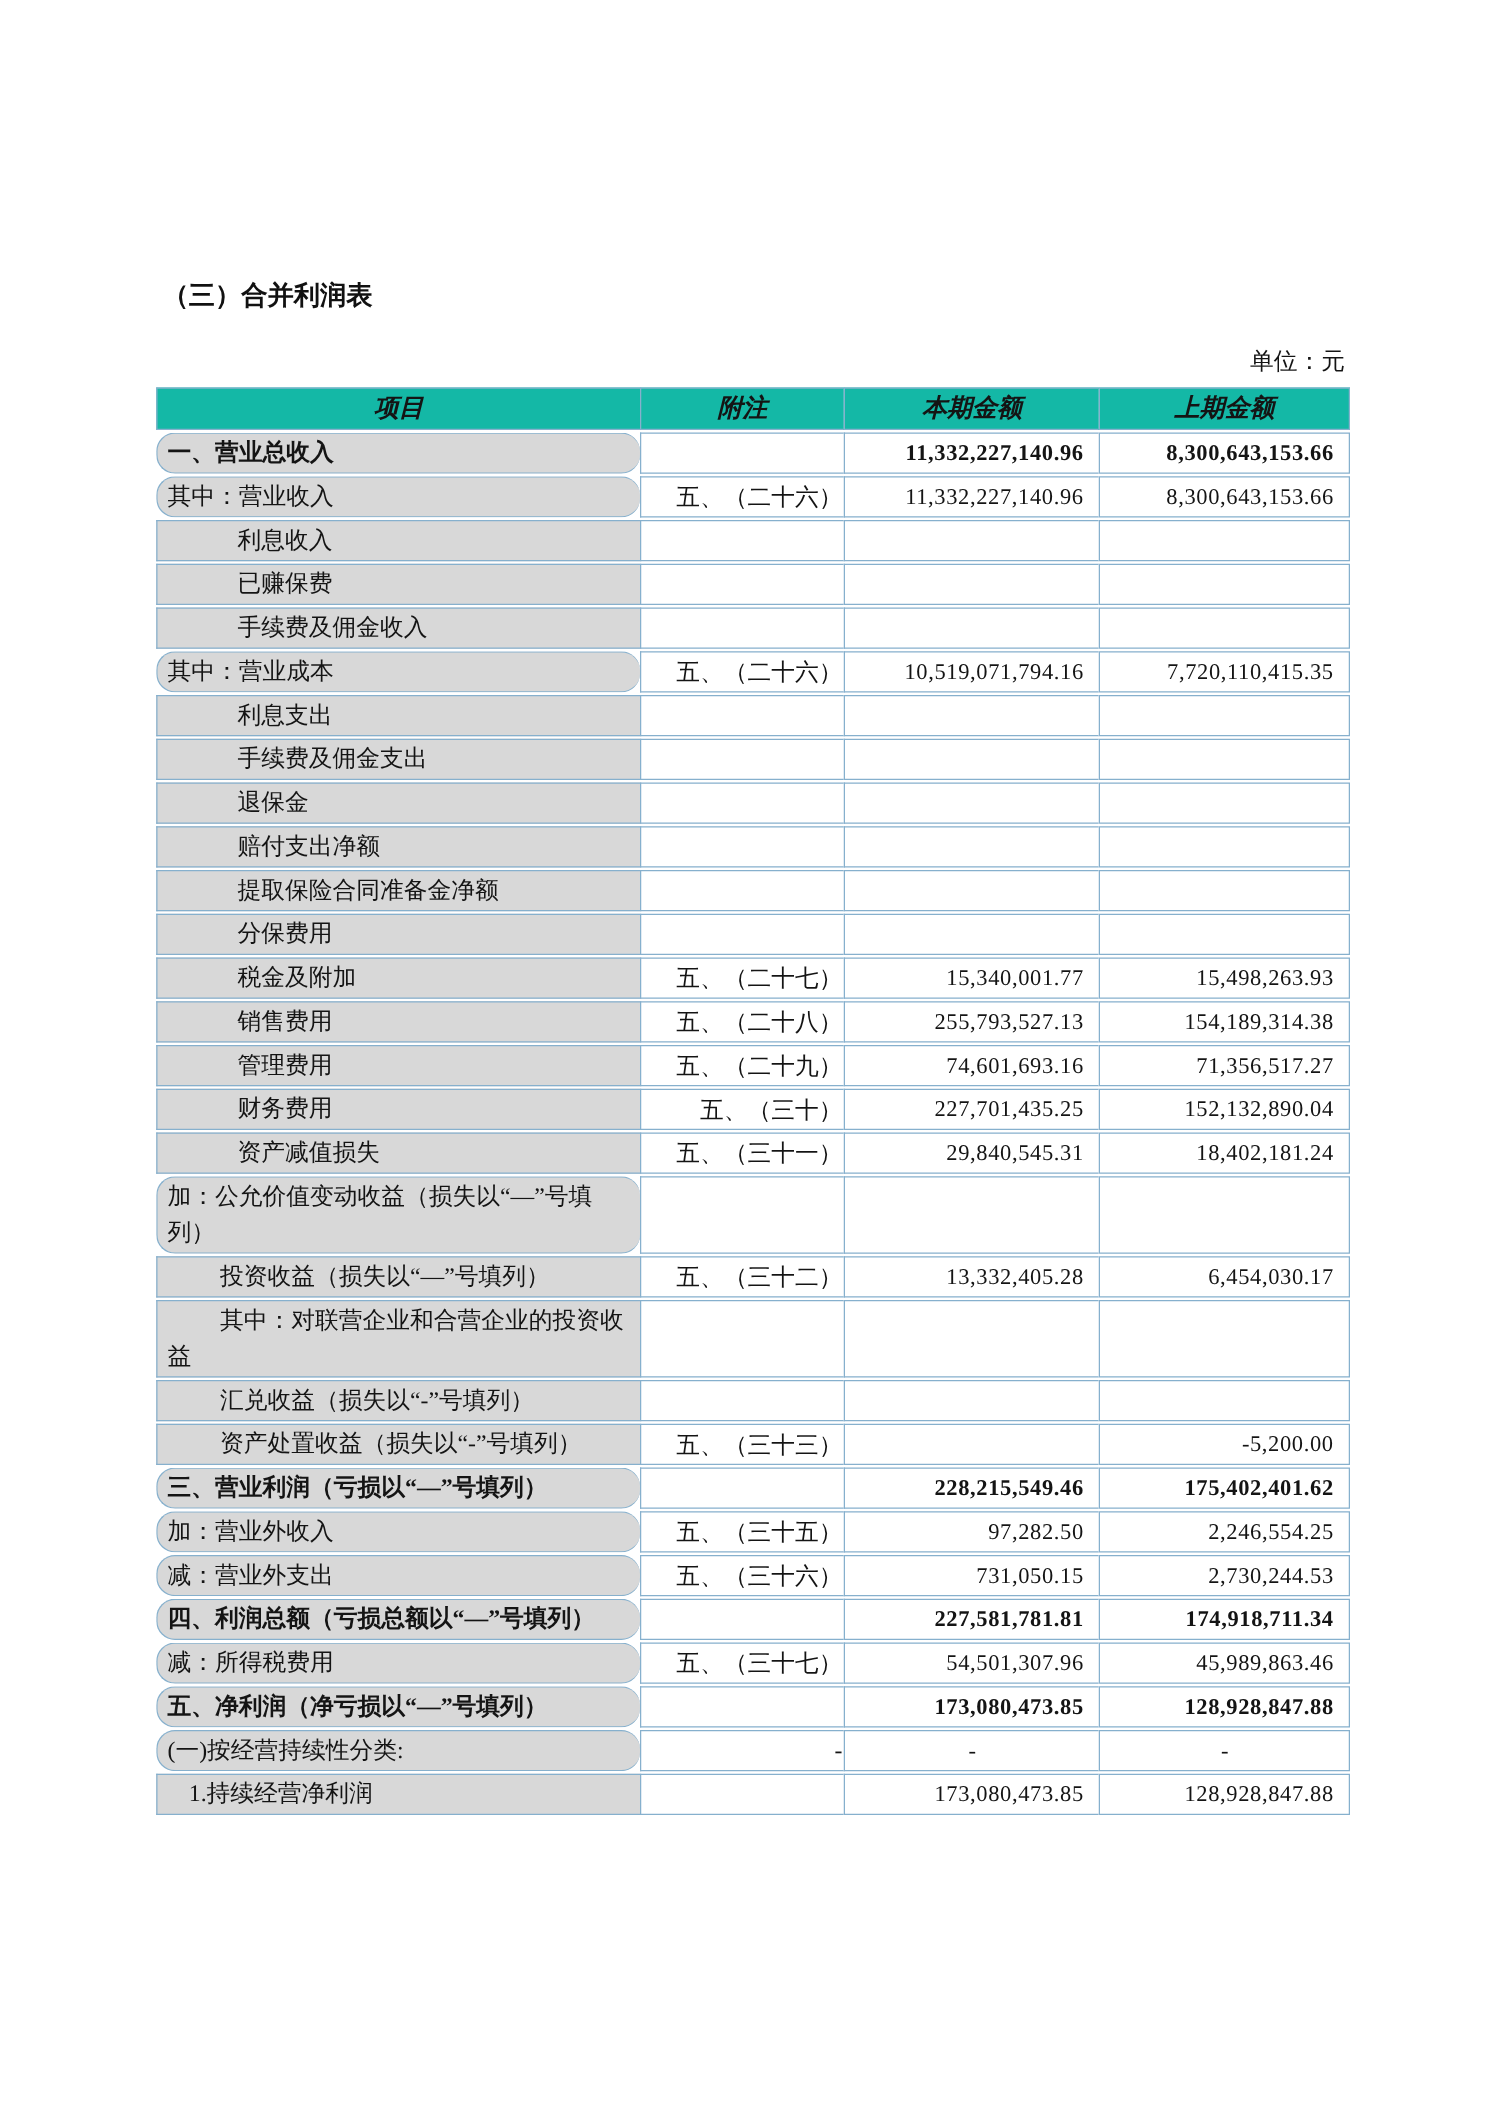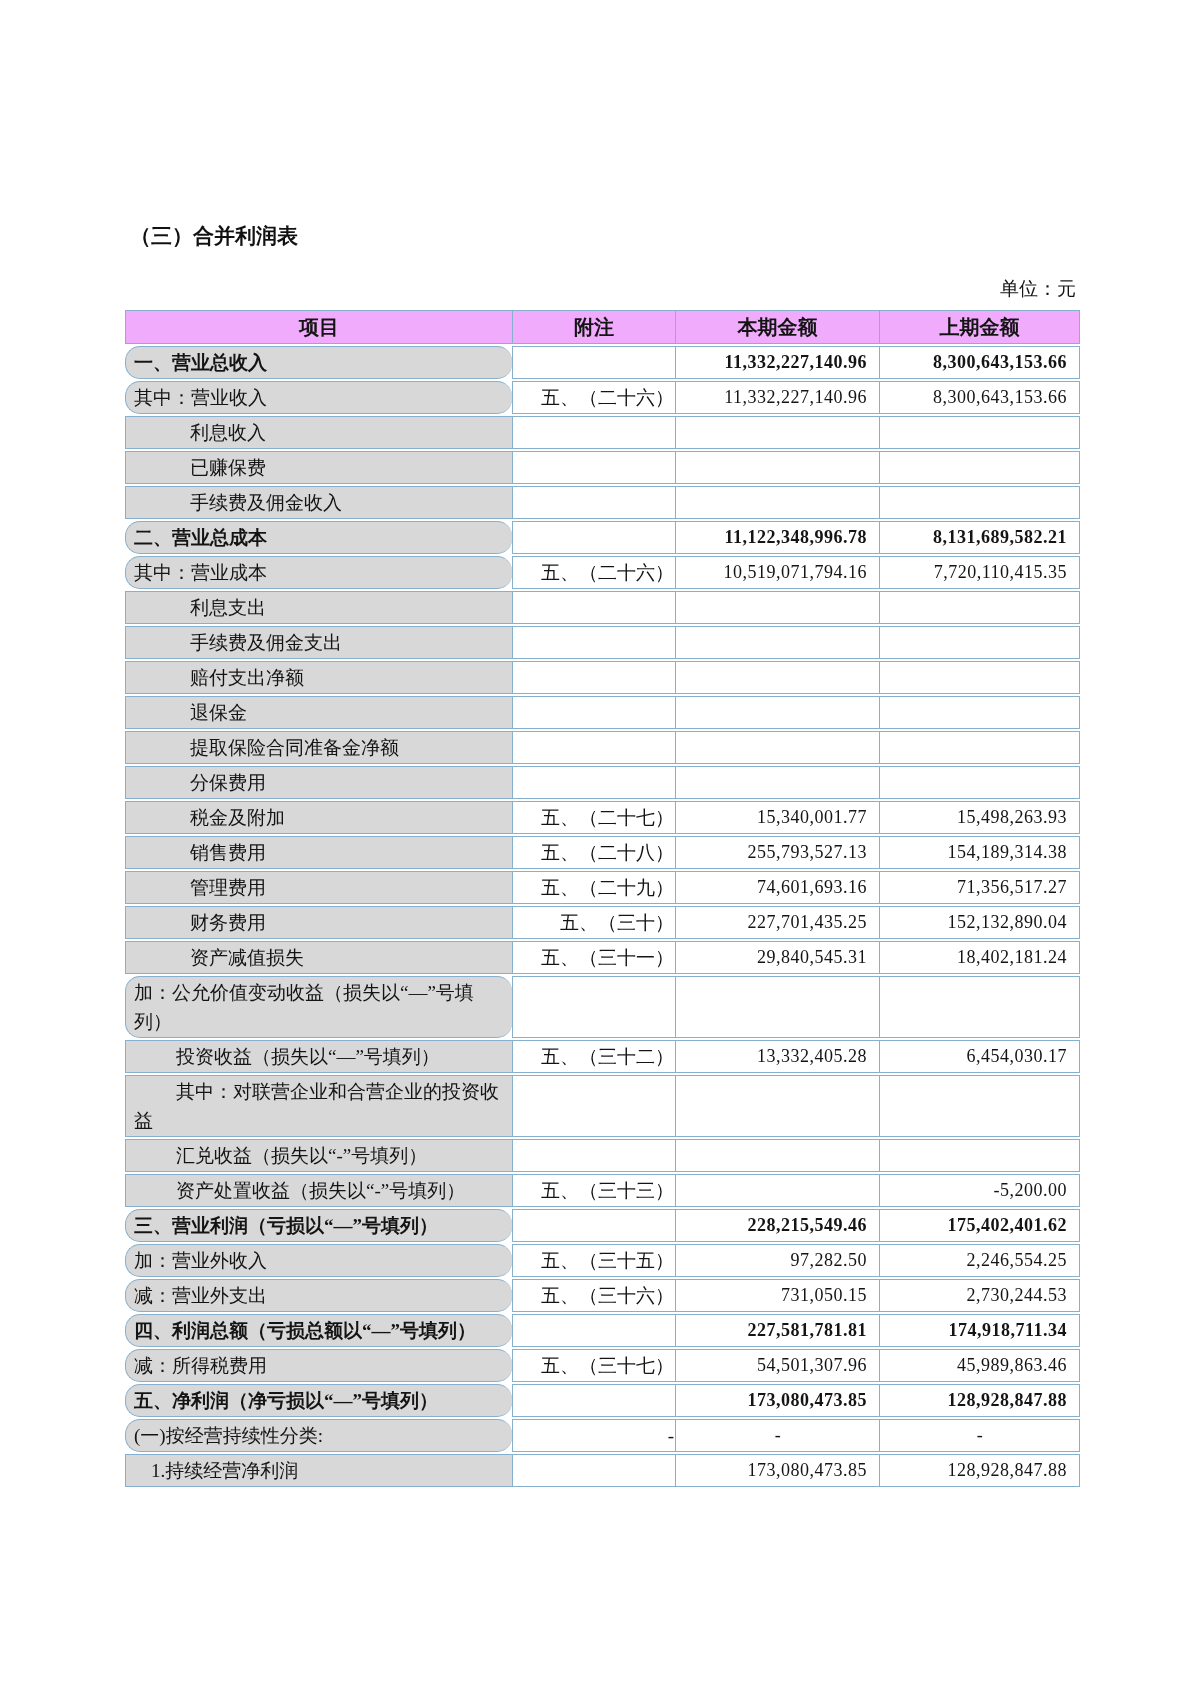--- a/index.html
+++ b/index.html
@@ -53,26 +53,27 @@
     border-bottom: 1px solid #86b0cd;
     border-left: 1px solid #86b0cd;
     overflow: hidden;
     vertical-align: middle;
     box-sizing: border-box;
   }
   th:last-child, td:last-child {
     border-right: 1px solid #86b0cd;
   }
   th {
-    background: #f0abfc;
+    background: #14b8a6;
     font-weight: bold;
     text-align: center;
     font-size: 20px;
     height: 32px;
     line-height: 30px;
+    font-style: italic;
   }
   td { height: 31px; }
   td.item {
     background: #d8d8d8;
     font-size: 19px;
     line-height: 29px;
     padding: 1px 6px 1px 8px;
     word-break: break-all;
     text-align: left;
   }
@@ -144,52 +145,46 @@
           <td class="note"></td>
           <td class="current"></td>
           <td class="prior"></td>
         </tr>
         <tr>
           <td class="item ind3">手续费及佣金收入</td>
           <td class="note"></td>
           <td class="current"></td>
           <td class="prior"></td>
         </tr>
-        <tr class="bold">
-          <td class="item ind0">二、营业总成本</td>
-          <td class="note"></td>
-          <td class="current">11,122,348,996.78</td>
-          <td class="prior">8,131,689,582.21</td>
-        </tr>
         <tr>
           <td class="item ind0">其中：营业成本</td>
           <td class="note">五、（二十六）</td>
           <td class="current">10,519,071,794.16</td>
           <td class="prior">7,720,110,415.35</td>
         </tr>
         <tr>
           <td class="item ind3">利息支出</td>
           <td class="note"></td>
           <td class="current"></td>
           <td class="prior"></td>
         </tr>
         <tr>
           <td class="item ind3">手续费及佣金支出</td>
           <td class="note"></td>
           <td class="current"></td>
           <td class="prior"></td>
         </tr>
         <tr>
+          <td class="item ind3">退保金</td>
+          <td class="note"></td>
+          <td class="current"></td>
+          <td class="prior"></td>
+        </tr>
+        <tr>
           <td class="item ind3">赔付支出净额</td>
-          <td class="note"></td>
-          <td class="current"></td>
-          <td class="prior"></td>
-        </tr>
-        <tr>
-          <td class="item ind3">退保金</td>
           <td class="note"></td>
           <td class="current"></td>
           <td class="prior"></td>
         </tr>
         <tr>
           <td class="item ind3">提取保险合同准备金净额</td>
           <td class="note"></td>
           <td class="current"></td>
           <td class="prior"></td>
         </tr>

